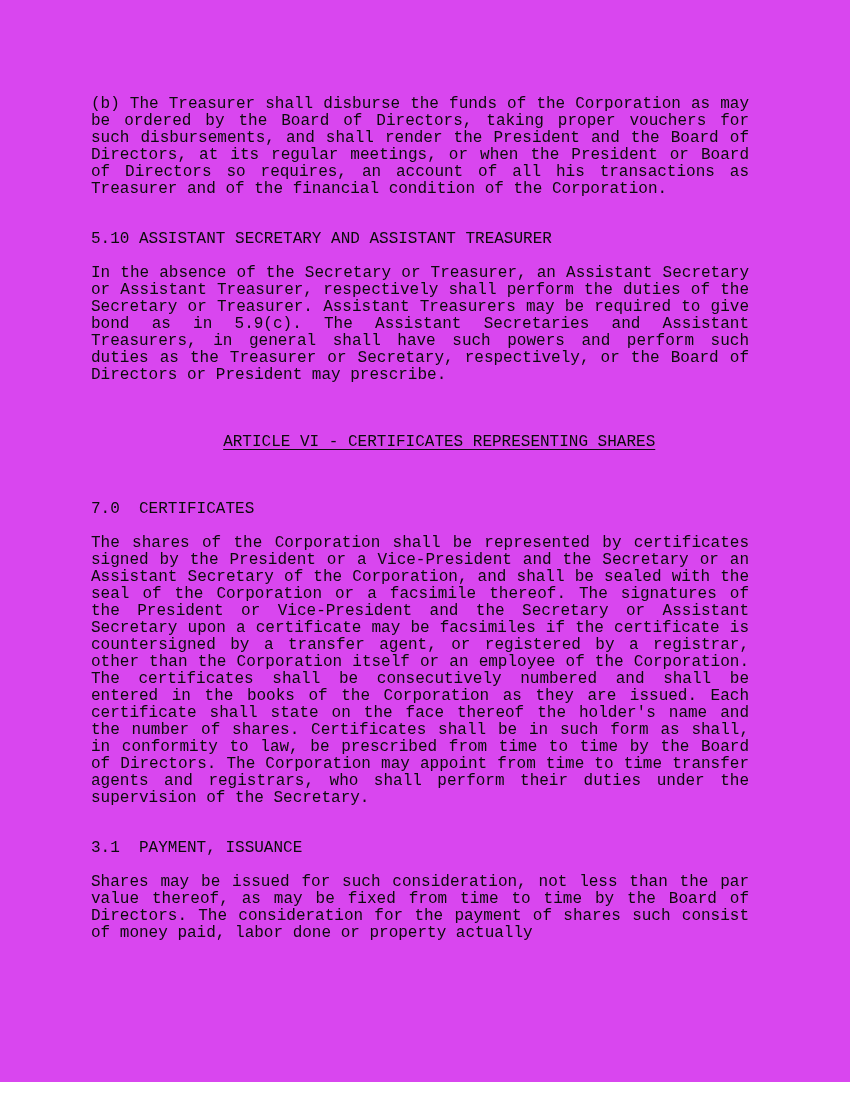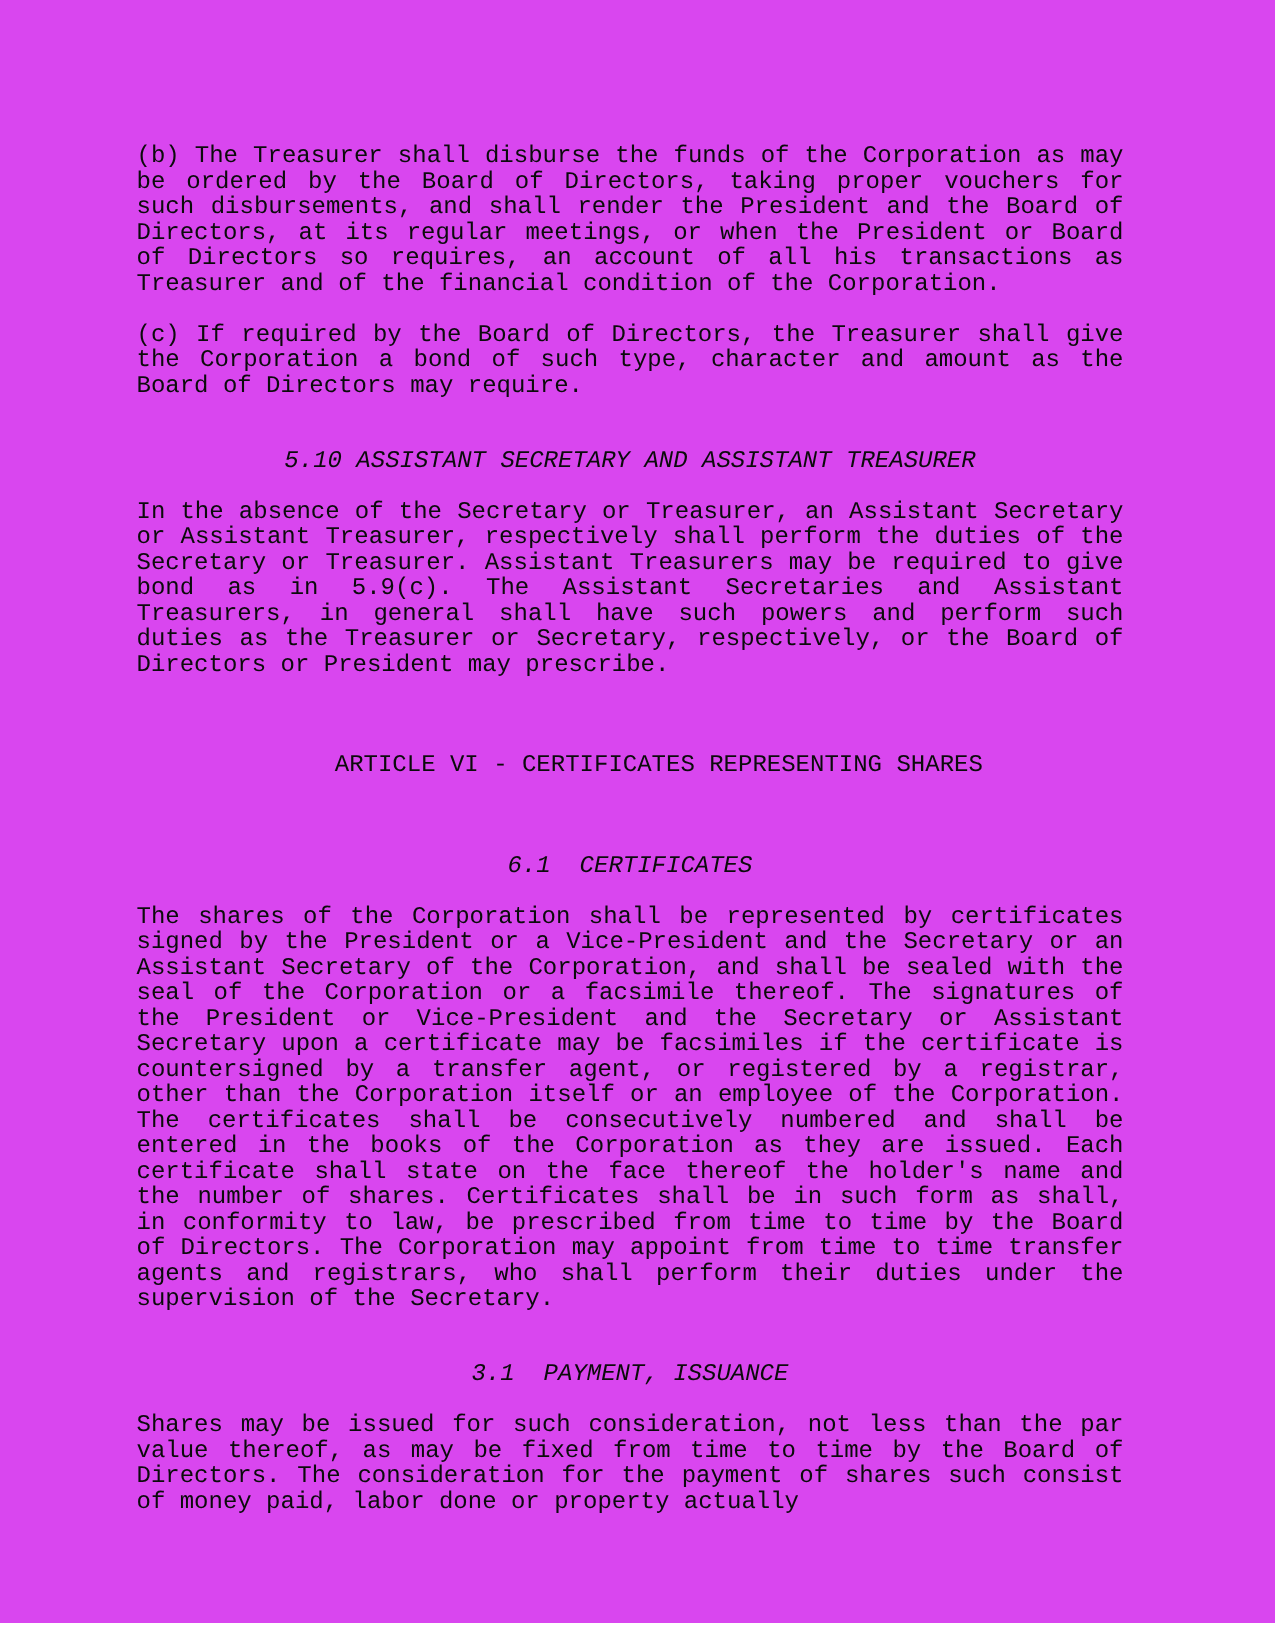--- a/index.html
+++ b/index.html
@@ -24,52 +24,51 @@
   .para {
     margin: 0 0 17px 0;
     text-align: justify;
     text-justify: inter-word;
   }
   .heading {
     margin: 33px 0 17px 0;
     font-size: 16px;
     font-weight: normal;
     white-space: pre;
-    text-align: center;
-    font-style: italic;
+    text-align: left;
   }
   .article-heading {
     margin: 33px 0 17px 0;
     font-size: 16px;
     font-weight: normal;
     text-align: center;
     white-space: pre;
   }
   .article-heading .underline {
+    text-decoration: underline;
     text-underline-offset: 3px;
   }
 </style>
 </head>
 <body>
 
 <div class="page">
 
   <p class="para" style="margin-top:0;">(b)  The Treasurer shall disburse the funds of the Corporation as may be ordered by the Board of Directors, taking proper vouchers for such disbursements, and shall render the President and the Board of Directors, at its regular meetings, or when the President or Board of Directors so requires, an account of all his transactions as Treasurer and of the financial condition of the Corporation.</p>
 
-  <p class="para">(c)  If required by the Board of Directors, the Treasurer shall give the Corporation a bond of such type, character and amount as the Board of Directors may require.</p>
 
   <div class="heading">5.10 ASSISTANT SECRETARY AND ASSISTANT TREASURER</div>
 
   <p class="para">In the absence of the Secretary or Treasurer, an Assistant Secretary or Assistant Treasurer, respectively shall perform the duties of the Secretary  or Treasurer.  Assistant Treasurers may be required to give bond as in 5.9(c).  The Assistant Secretaries and Assistant Treasurers, in general shall have such powers and perform such duties as the Treasurer or Secretary, respectively, or the Board of Directors or President may prescribe.</p>
 
   <div class="article-heading">
     <span class="underline">ARTICLE VI - CERTIFICATES REPRESENTING SHARES</span>
   </div>
 
-  <div class="heading">6.1  CERTIFICATES</div>
+  <div class="heading">7.0  CERTIFICATES</div>
 
   <p class="para">The shares of the Corporation shall be represented by certificates signed by the President or a Vice-President and the Secretary or an Assistant Secretary of the Corporation, and shall be sealed with the seal of the Corporation or a facsimile thereof.  The signatures of the President or Vice-President and the Secretary or Assistant Secretary upon a certificate may be facsimiles if the certificate is countersigned by a transfer agent, or registered by a registrar, other than the Corporation itself or an employee of the Corporation.  The certificates shall be consecutively numbered and shall be entered in the books of the Corporation as they are issued.  Each certificate shall state on the face thereof the holder's name and the number of shares.  Certificates shall be in such form as shall, in conformity to law, be prescribed from time to time by the Board of Directors.  The Corporation may appoint from time to time transfer agents and registrars, who shall perform their duties under the supervision of the Secretary.</p>
 
   <div class="heading">3.1  PAYMENT, ISSUANCE</div>
 
   <p class="para">Shares may be issued for such consideration, not less than the par value thereof, as may be fixed from time to time by the Board of Directors.  The consideration for the payment of shares such consist of money paid, labor done or property actually</p>
 
 </div>
 
 </body></html>

